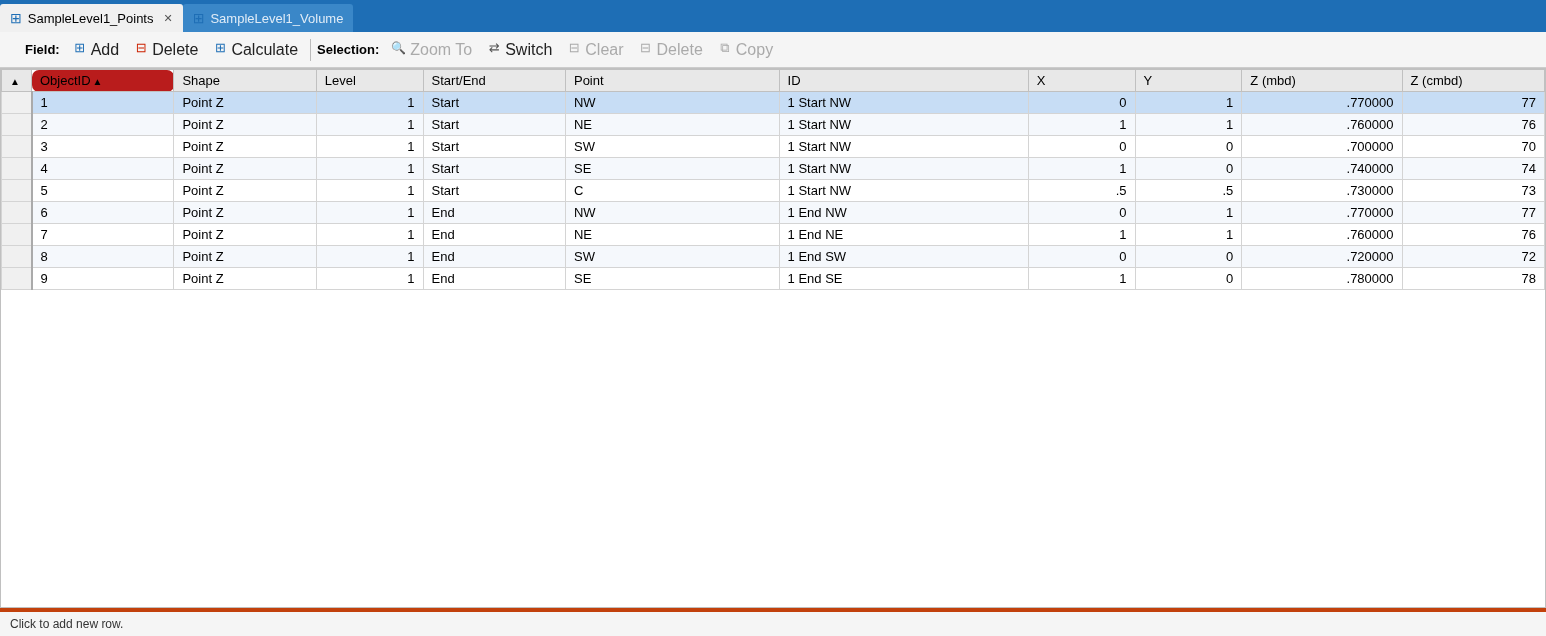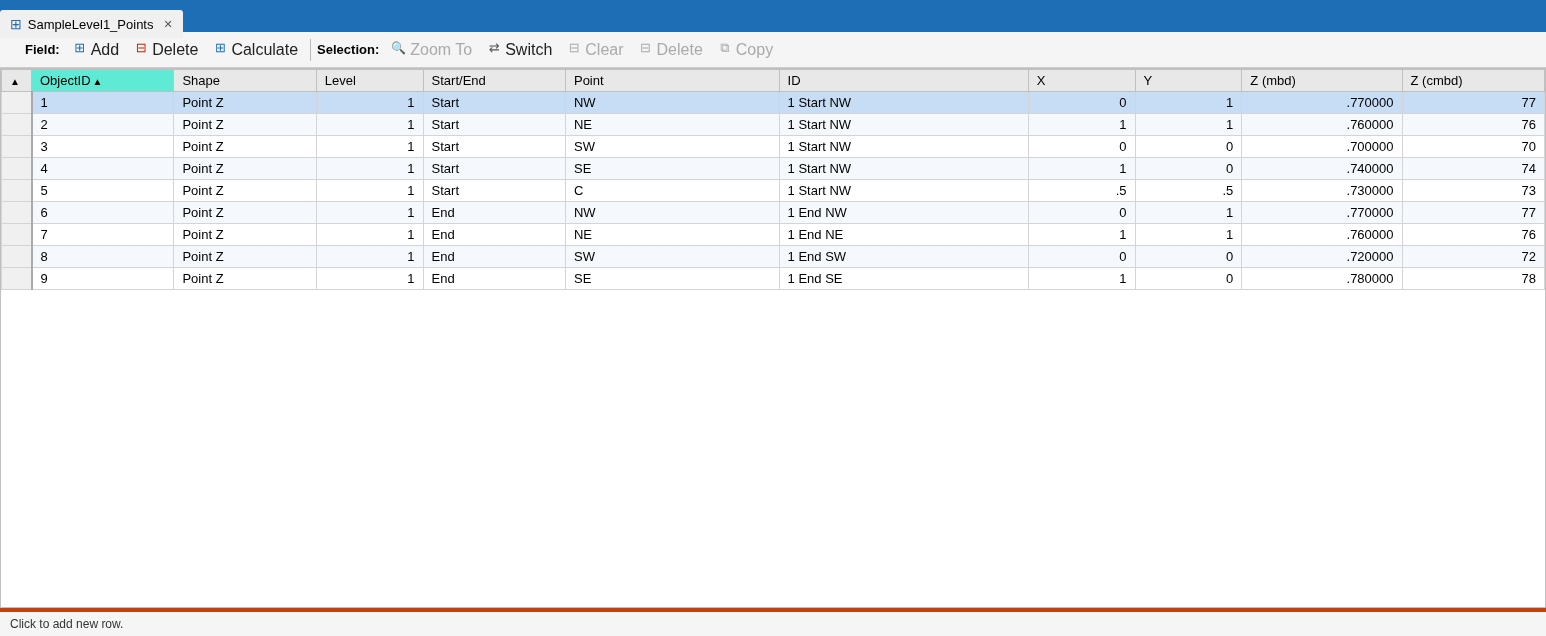--- a/index.html
+++ b/index.html
@@ -4,21 +4,21 @@
   <style>
     * { box-sizing: border-box; margin: 0; padding: 0; }
     body { font-family: 'Segoe UI', Arial, sans-serif; font-size: 13px; background: #f0f0f0; }
 
     
     .tab-bar {
       display: flex;
       align-items: stretch;
       background: #1e6eb5;
       height: 32px;
-      padding-top: 10px;
+      padding-top: 4px;
     }
     .tab {
       display: flex;
       align-items: center;
       padding: 0 10px;
       gap: 6px;
       cursor: pointer;
       font-size: 13px;
       color: #fff;
       height: 28px;
@@ -103,21 +103,22 @@
       border: 1px solid #c0c0c0;
       padding: 3px 8px;
       text-align: left;
       font-weight: normal;
       white-space: nowrap;
       position: sticky;
       top: 0;
       z-index: 1;
     }
     .data-table thead th.sort-col {
-      background: #5eead4;
+      background: #b91c1c;
+      border-radius: 7px;
     }
     .data-table tbody td {
       border: 1px solid #d4d4d4;
       padding: 3px 8px;
       white-space: nowrap;
     }
     .data-table tbody tr:nth-child(odd) td { background: #fff; }
     .data-table tbody tr:nth-child(even) td { background: #f5f8fc; }
     .data-table tbody tr.selected td { background: #c7ddf5; }
     .row-num-col {
@@ -169,20 +170,24 @@
     .icon-copy::before { content: '⧉'; font-size: 13px; color: #aaa; }
   </style>
 </head>
 <body>
 
 <div class="tab-bar">
   <div class="tab active">
     <span class="icon-table"></span>
     <span>SampleLevel1_Points</span>
     <span class="tab-close">✕</span>
+  </div>
+  <div class="tab inactive">
+    <span class="icon-table"></span>
+    <span>SampleLevel1_Volume</span>
   </div>
 </div>
 
 <div class="toolbar">
   <span class="toolbar-label">Field:</span>
   <button class="toolbar-btn">
     <span class="btn-icon icon-add"></span>
     <span>Add</span>
   </button>
   <button class="toolbar-btn">

